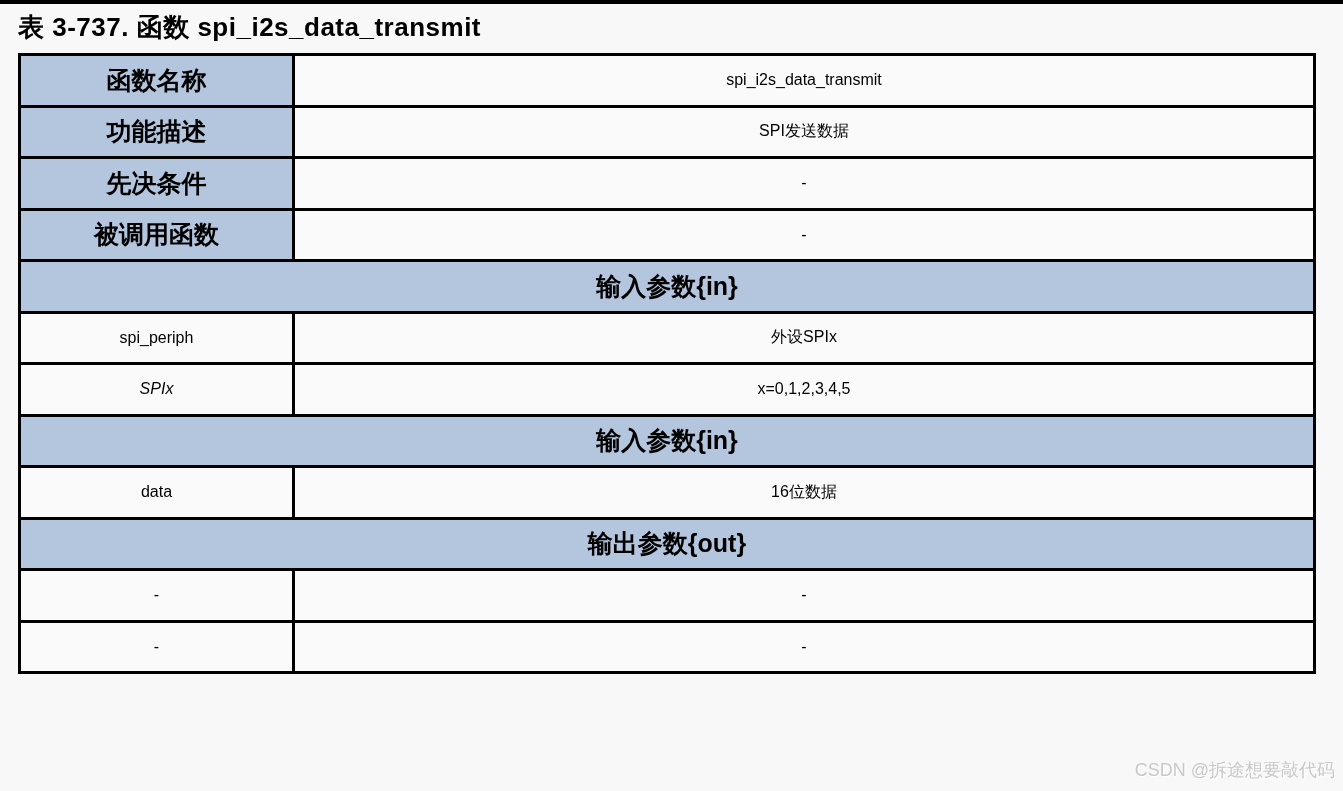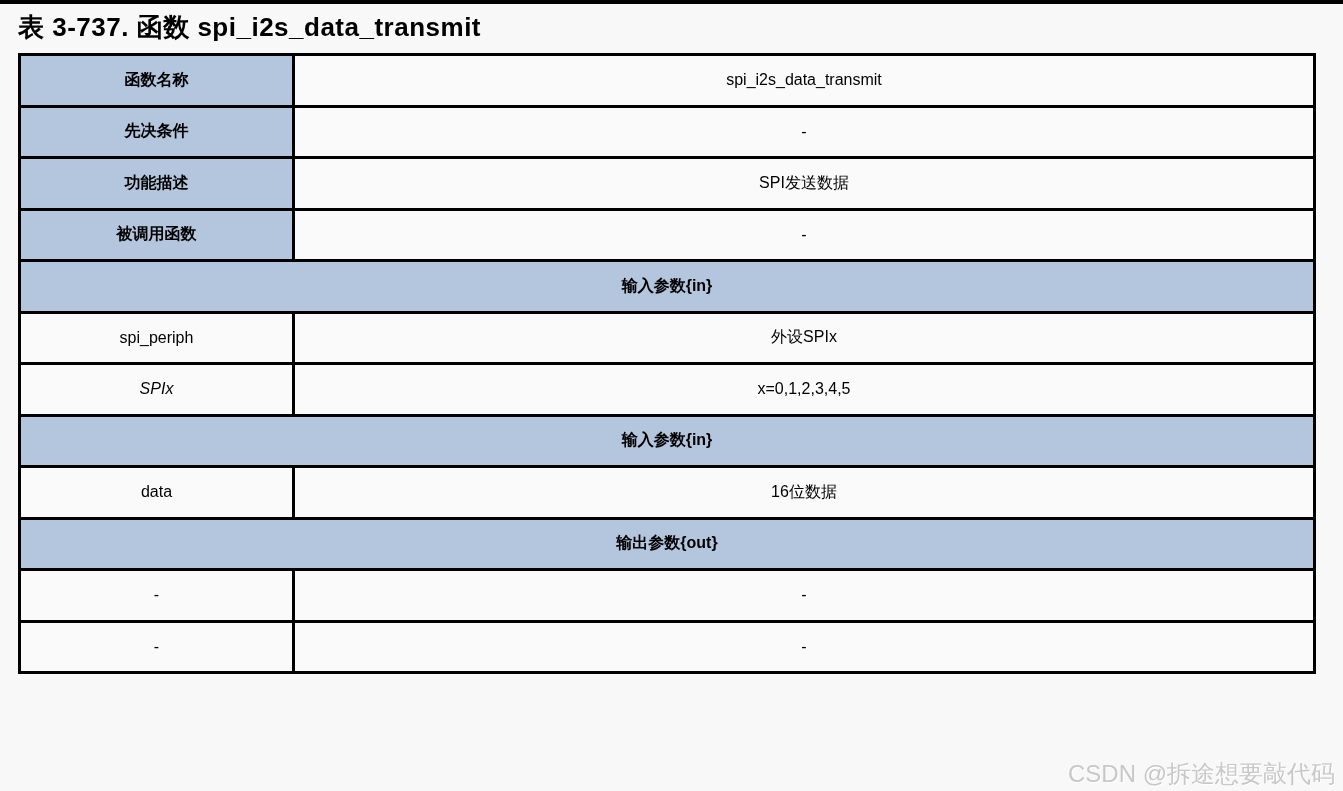--- a/index.html
+++ b/index.html
@@ -50,29 +50,29 @@
     background: #fafafa;
     font-size: 16px;
     padding: 0 6px;
     overflow: hidden;
     white-space: nowrap;
   }
   .func-table td.blue,
   .func-table td.section {
     background: #b4c6de;
     font-weight: bold;
-    font-size: 16px;
+    font-size: 25px;
   }
   .func-table td.plain.bold { font-weight: normal; }
   .func-table td.plain.italic { font-style: italic; }
   .watermark {
     position: absolute;
     right: 8px;
     top: 758px;
-    font-size: 24px;
+    font-size: 18px;
     color: #c8c8c8;
     text-shadow: 1px 1px 0 #ffffff;
     white-space: nowrap;
     z-index: 5;
   }
 </style>
 </head>
 <body>
 
 <div class="page">
@@ -82,26 +82,26 @@
     <colgroup>
       <col style="width:274px">
       <col>
     </colgroup>
     <tbody>
         <tr>
           <td class="cell blue">函数名称</td>
           <td class="cell value">spi_i2s_data_transmit</td>
         </tr>
         <tr>
+          <td class="cell blue">功能描述</td>
+          <td class="cell value">SPI发送数据</td>
+        </tr>
+        <tr>
           <td class="cell blue">先决条件</td>
           <td class="cell value">-</td>
-        </tr>
-        <tr>
-          <td class="cell blue">功能描述</td>
-          <td class="cell value">SPI发送数据</td>
         </tr>
         <tr>
           <td class="cell blue">被调用函数</td>
           <td class="cell value">-</td>
         </tr>
         <tr>
           <td colspan="2" class="cell section">输入参数{in}</td>
         </tr>
         <tr>
           <td class="cell plain bold">spi_periph</td>

